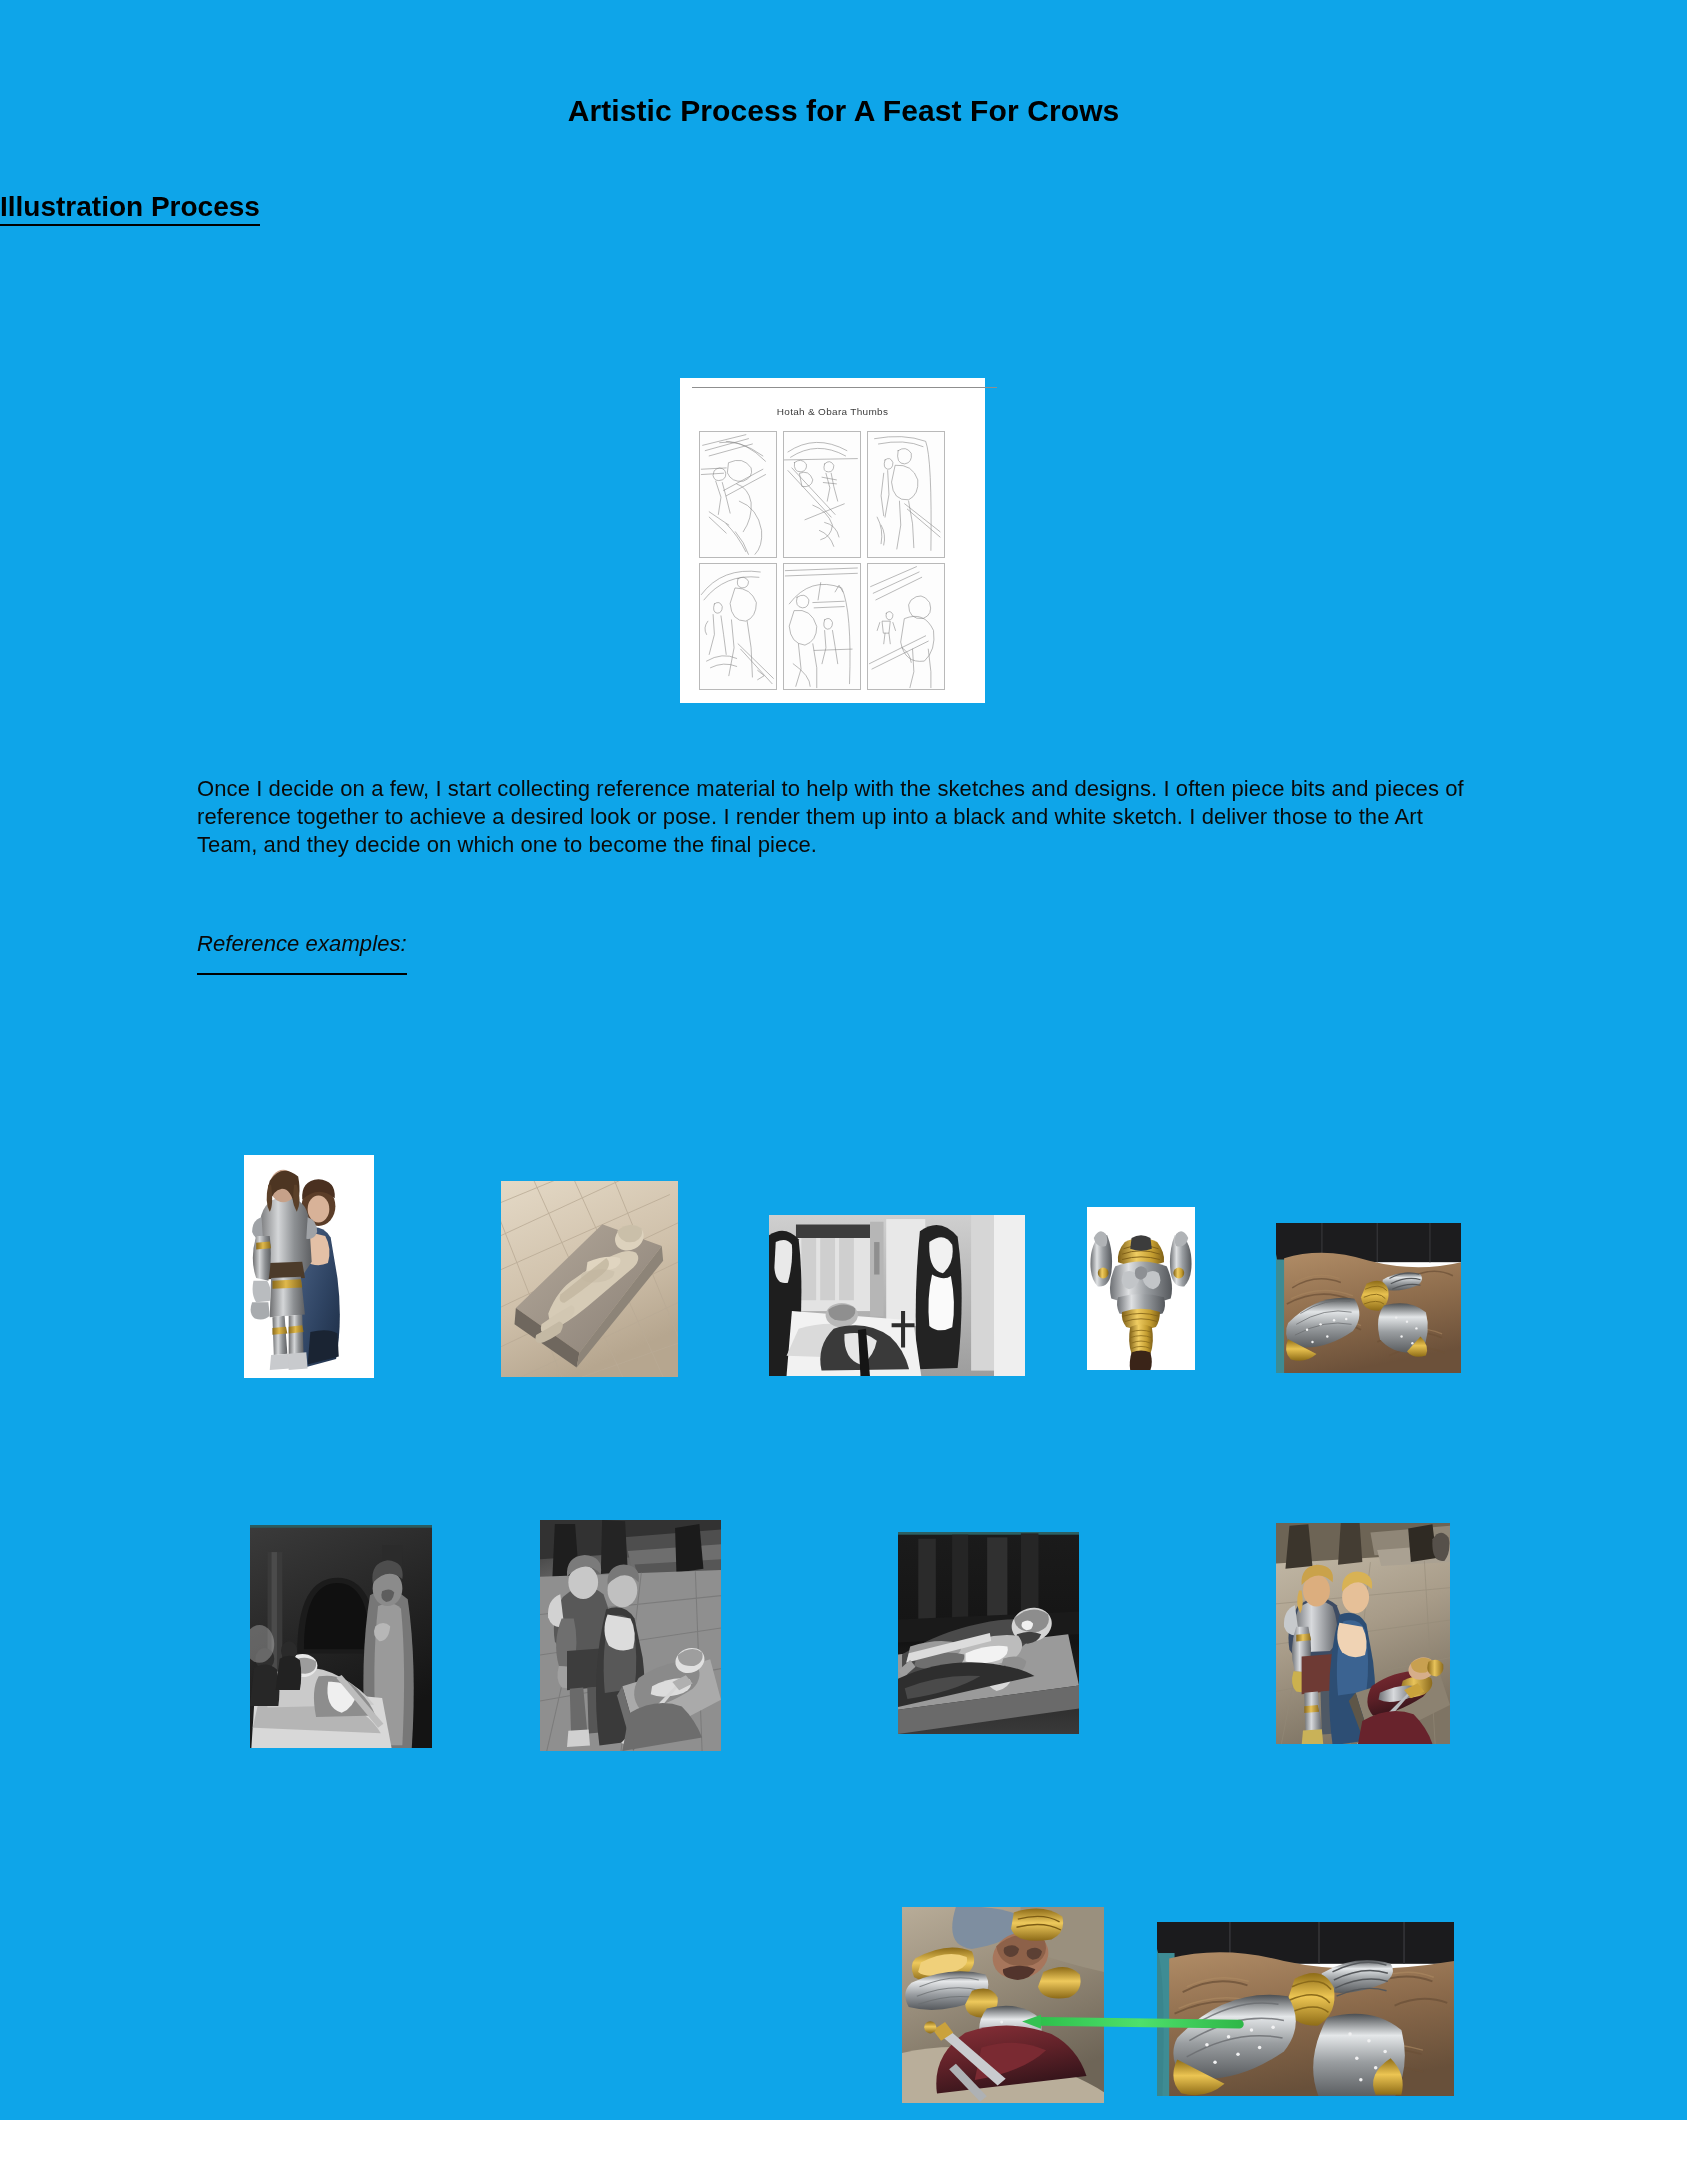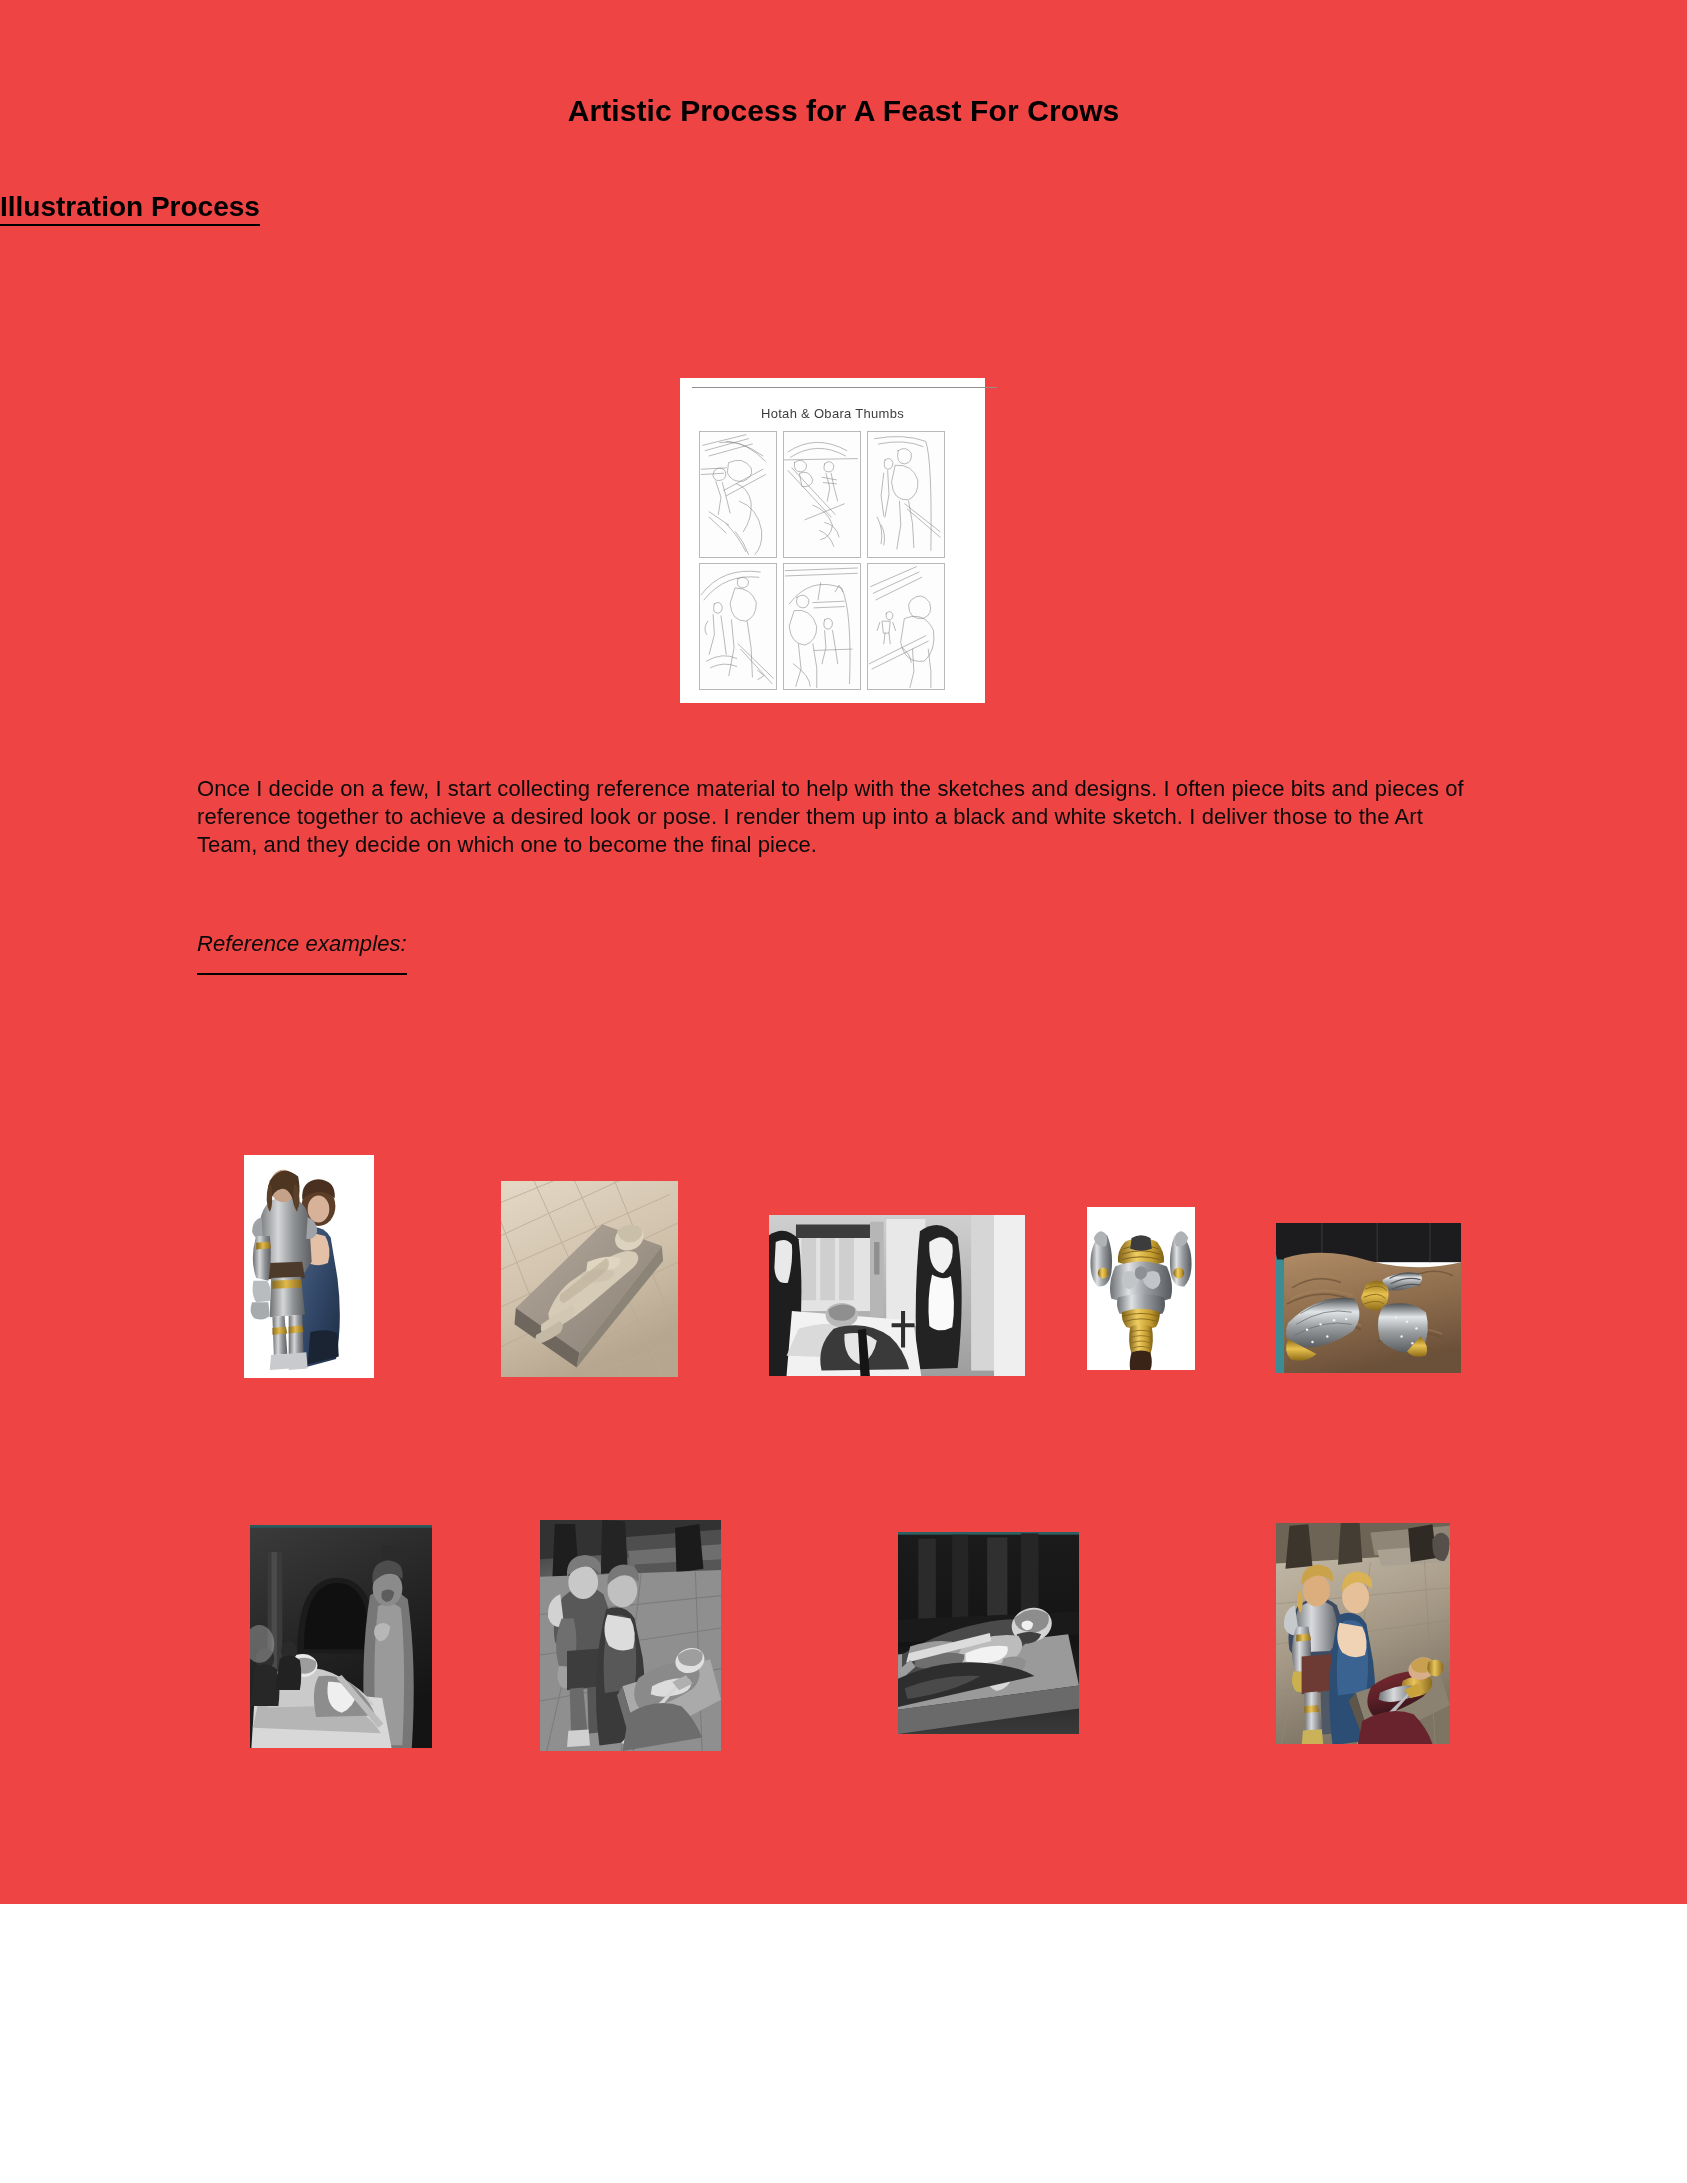--- a/index.html
+++ b/index.html
@@ -8,22 +8,22 @@
     padding: 0;
     background: #ffffff;
   }
   body {
     font-family: "Liberation Sans", sans-serif;
     color: #000000;
   }
   .page {
     position: relative;
     width: 1687px;
-    height: 1904px;
-    background: #ef4444;
+    height: 2120px;
+    background: #0ea5e9;
     overflow: hidden;
   }
 
   
   .doc-title {
     position: absolute;
     left: 0;
     top: 94px;
     width: 1687px;
     text-align: center;
@@ -76,21 +76,21 @@
     width: 305px;
     height: 0;
     border-top: 1.3px solid #8f8f8f;
   }
   .thumb-caption {
     position: absolute;
     left: 0;
     top: 28px;
     width: 305px;
     text-align: center;
-    font-size: 13px;
+    font-size: 10px;
     color: #3c3c3c;
     letter-spacing: 0.3px;
     transform: scaleY(0.92);
   }
   .thumb-grid {
     position: absolute;
     left: 19px;
     top: 53px;
     display: grid;
     grid-template-columns: repeat(3, 78px);

